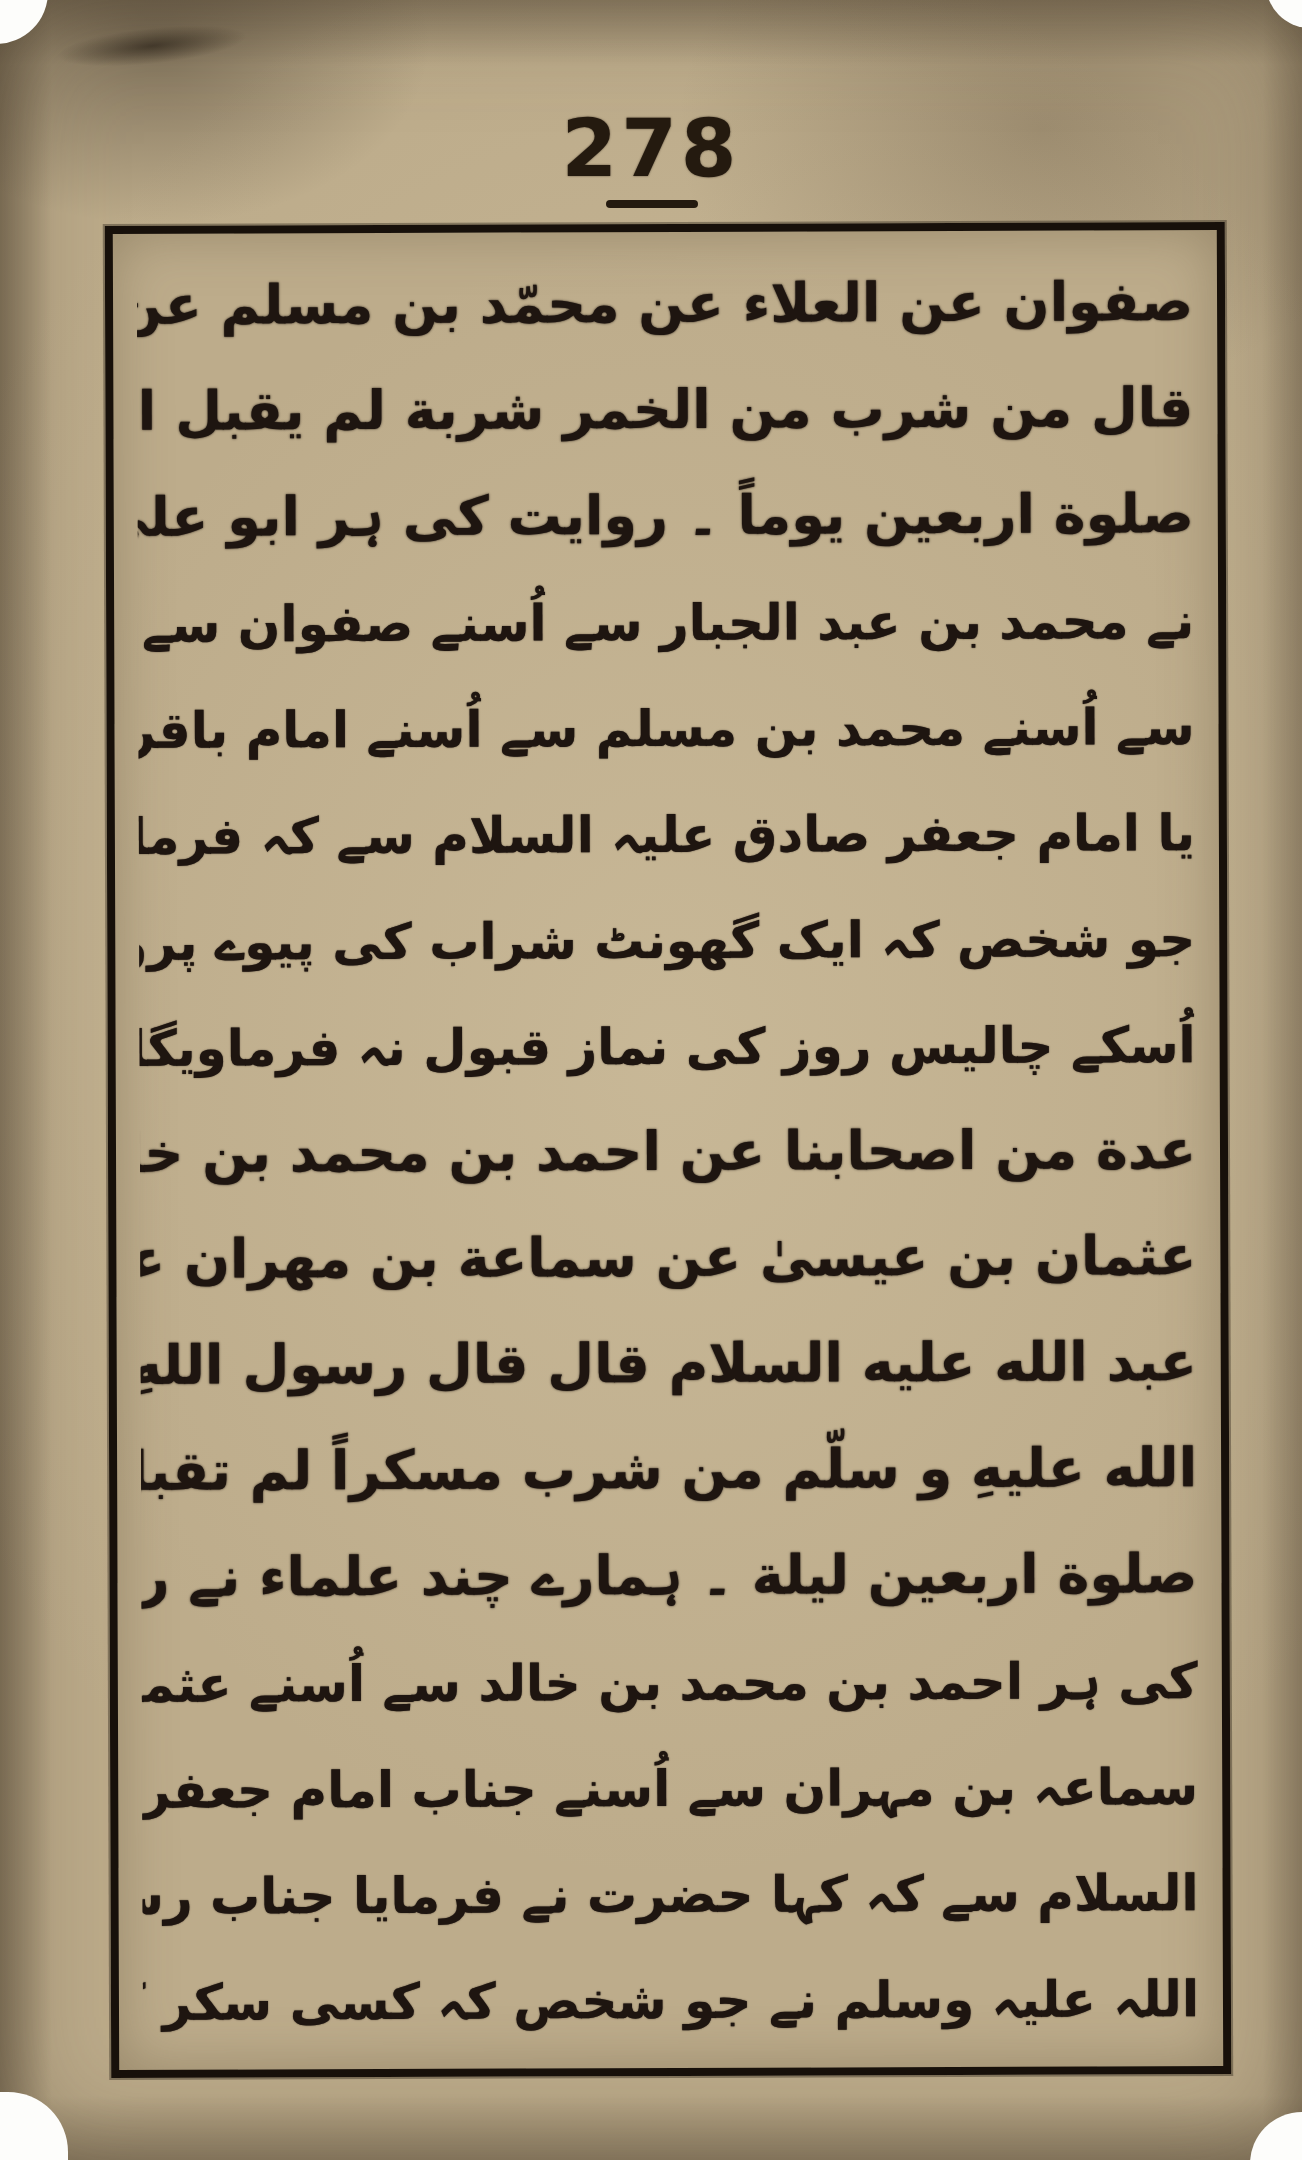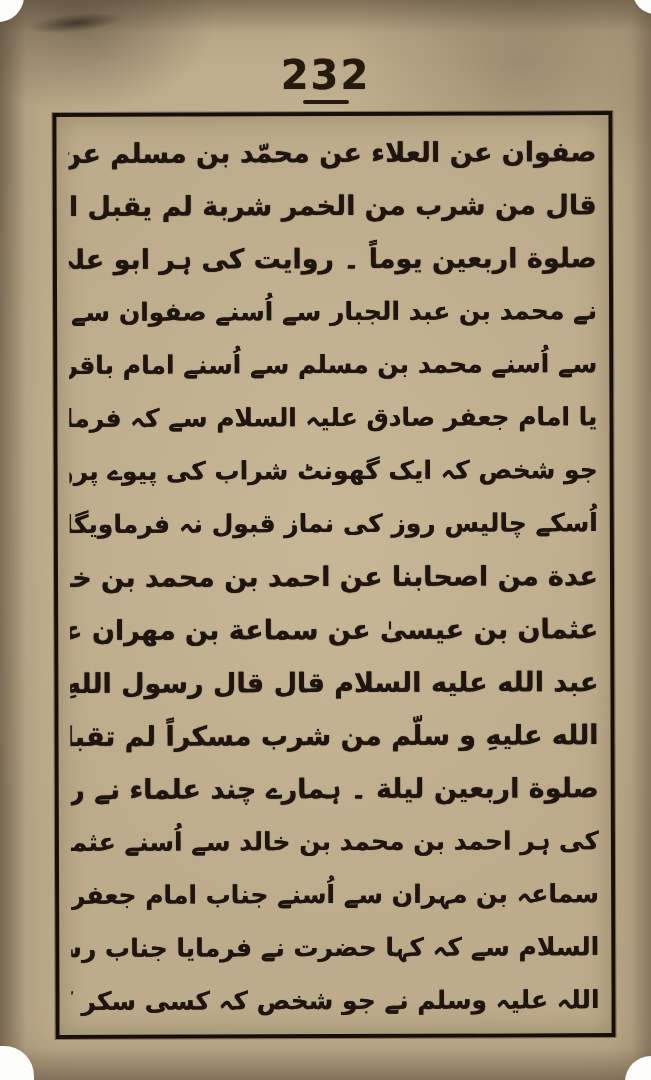--- a/index.html
+++ b/index.html
@@ -80,21 +80,21 @@
 
 <div class="page"></div>
 
 <div class="smudge"></div>
 <div class="corner tl"></div>
 <div class="corner tr"></div>
 <div class="corner bl"></div>
 <div class="corner br"></div>
 
 <div class="page-number-wrap">
-  <div class="page-number">232</div>
+  <div class="page-number">278</div>
   <div class="page-number-underline"></div>
 </div>
 
 <div class="text-frame">
   <div class="text-line arabic">صفوان عن العلاء عن محمّد بن مسلم عن احدهما</div>
   <div class="text-line arabic">قال من شرب من الخمر شربة لم يقبل الله منه</div>
   <div class="text-line arabic">صلوة اربعين يوماً ۔ روایت کی ہر ابو علی اشعری</div>
   <div class="text-line">نے محمد بن عبد الجبار سے اُسنے صفوان سے اُسنے علاء</div>
   <div class="text-line">سے اُسنے محمد بن مسلم سے اُسنے امام باقر علیہ السلام</div>
   <div class="text-line">یا امام جعفر صادق علیہ السلام سے کہ فرمایا حضرت نے</div>

